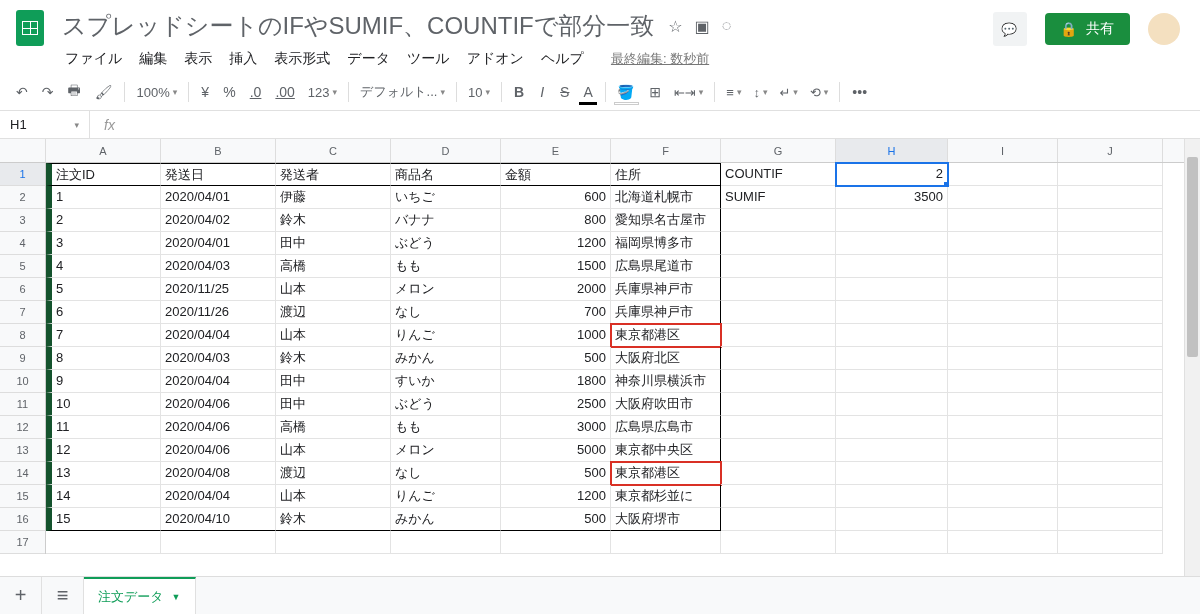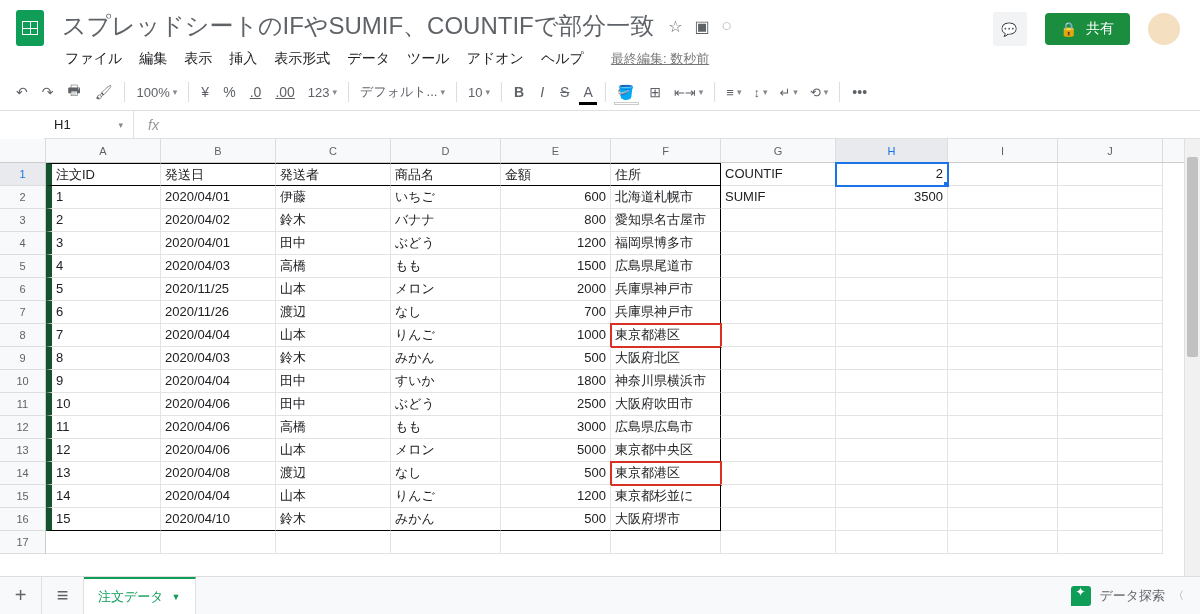--- a/index.html
+++ b/index.html
@@ -26,21 +26,21 @@
 .toolbar { display: flex; align-items: center; padding: 3px 10px; border-bottom: 1px solid #e0e0e0; gap: 2px; color: #5f6368; }
 .tb-btn { padding: 3px 6px; display: inline-flex; align-items: center; font-size: 14px; min-width: 20px; justify-content: center; cursor: pointer; }
 .tb-sep { width: 1px; height: 20px; background: #ddd; margin: 0 4px; }
 .tb-drop { display: inline-flex; align-items: center; gap: 3px; padding: 3px 5px; font-size: 13px; }
 .tb-drop::after { content: "▾"; font-size: 9px; color: #888; }
 .tb-underline-a { position: relative; }
 .tb-underline-a::after { content: ""; position: absolute; left: 2px; right: 2px; bottom: -2px; height: 3px; background: #000; }
 .tb-fill { position: relative; }
 .tb-fill .swatch { position: absolute; left: 2px; right: 2px; bottom: -2px; height: 3px; background: #fff; border: 0.5px solid #ccc; }
 
-.formula-bar { display: flex; align-items: center; border-bottom: 1px solid #e0e0e0; height: 28px; margin-left: 44px; }
+.formula-bar { display: flex; align-items: center; border-bottom: 1px solid #e0e0e0; height: 28px; }
 .name-box { width: 90px; border-right: 1px solid #e0e0e0; padding: 0 10px; font-size: 13px; display: flex; align-items: center; justify-content: space-between; height: 100%; }
 .name-box::after { content: "▾"; font-size: 9px; color: #888; }
 .fx { padding: 0 14px; color: #999; font-style: italic; font-size: 14px; }
 .formula-input { flex: 1; padding: 0 8px; font-family: Consolas, monospace; font-size: 14px; display: flex; align-items: center; height: 100%; }
 .formula-box { border: 2px solid #d93025; padding: 1px 4px; display: inline-flex; align-items: baseline; }
 .fn-name { color: #202124; }
 .fn-range { color: #f29900; }
 .fn-crit { color: #1a8e3e; }
 
 .grid-area { position: relative; height: 470px; overflow: hidden; }
@@ -399,18 +399,13 @@
     </div>
 </div>
 
 <div class="bottom-bar">
   <div class="sheet-add">+</div>
   <div class="sheet-list">≡</div>
   <div class="sheet-tab">
       <span>注文データ</span>
       <span class="chev">▼</span>
     </div>
-  <div class="explore">
-      <span class="explore-icon"></span>
-      <span>データ探索</span>
-      <span class="chev-r">〈</span>
-    </div>
 </div>
 
 </body></html>

